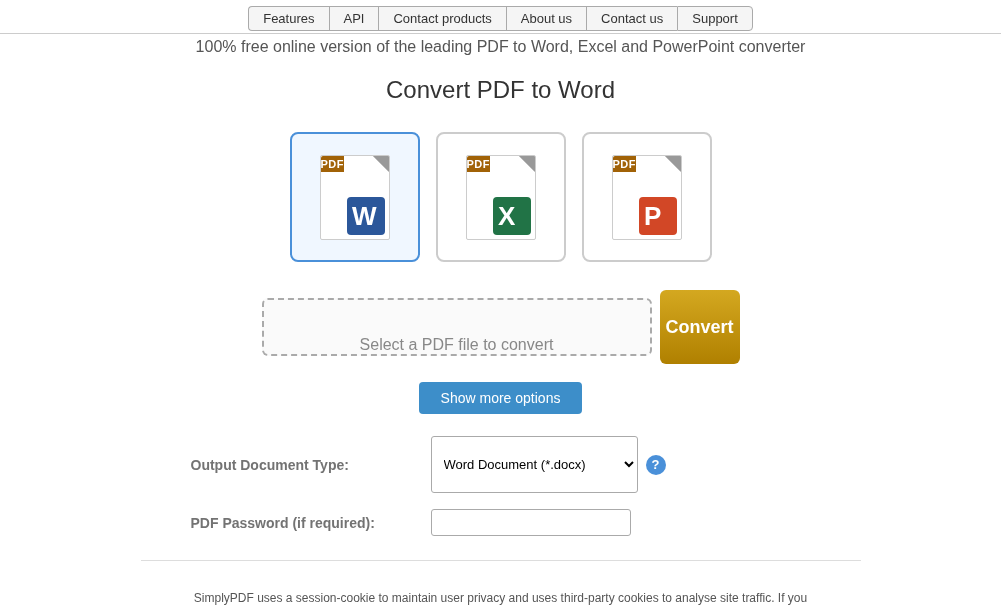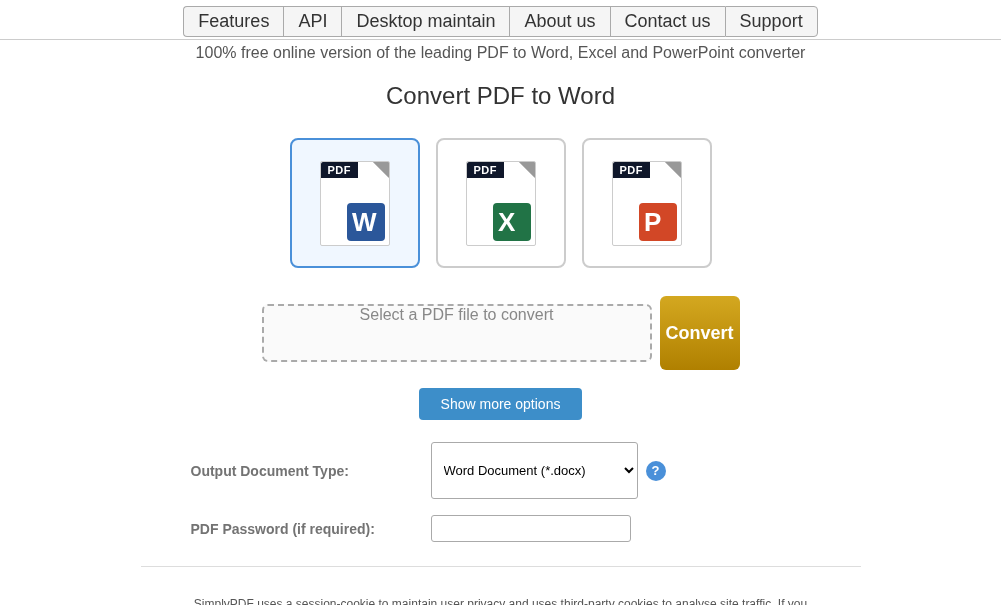--- a/index.html
+++ b/index.html
@@ -19,21 +19,21 @@
       border-bottom: 1px solid #ccc;
     }
     .nav-bar a {
       display: inline-block;
       padding: 4px 14px;
       border: 1px solid #aaa;
       border-right: none;
       background: #f5f5f5;
       text-decoration: none;
       color: #333;
-      font-size: 18px;
+      font-size: 13px;
       cursor: pointer;
     }
     .nav-bar a:first-child { border-radius: 4px 0 0 4px; }
     .nav-bar a:last-child { border-right: 1px solid #aaa; border-radius: 0 4px 4px 0; }
 
     .tagline {
       text-align: center;
       font-size: 16px;
       color: #555;
       margin: 4px 0 0 0;
@@ -111,25 +111,25 @@
       border-style: solid;
       border-width: 0 16px 16px 0;
       border-color: transparent #999 transparent transparent;
     }
 
     
     .pdf-badge {
       position: absolute;
       top: 0;
       left: 0;
-      background: #0f172a;
+      background: #a16207;
       color: #fff;
       font-size: 11px;
       font-weight: bold;
-      padding: 2px 7px;
+      padding: 2px 0;
       border-radius: 2px 0 0 0;
       letter-spacing: 0.5px;
     }
 
     
     .app-icon {
       position: absolute;
       bottom: 4px;
       right: 4px;
       width: 38px;
@@ -146,21 +146,21 @@
       align-items: center;
       margin-bottom: 18px;
     }
 
     .drop-area {
       width: 390px;
       height: 58px;
       border: 2px dashed #aaa;
       border-radius: 6px;
       display: flex;
-      align-items: flex-start;
+      align-items: flex-end;
       justify-content: center;
       color: #888;
       font-size: 16px;
       cursor: pointer;
       background: #fafafa;
     }
 
     .convert-btn {
       width: 80px;
       height: 74px;
@@ -261,21 +261,21 @@
       border-top: 1px solid #ddd;
       margin: 10px 0 0 0;
     }
   </style>
 </head>
 <body>
 
 <nav class="nav-bar">
   <a>Features</a>
   <a>API</a>
-  <a>Desktop maintain</a>
+  <a>Contact products</a>
   <a>About us</a>
   <a>Contact us</a>
   <a>Support</a>
 </nav>
 
 <p class="tagline">100% free online version of the leading PDF to Word, Excel and PowerPoint converter</p>
 
 <div class="main-content">
 
   <h1 class="page-title">Convert PDF to Word</h1>

